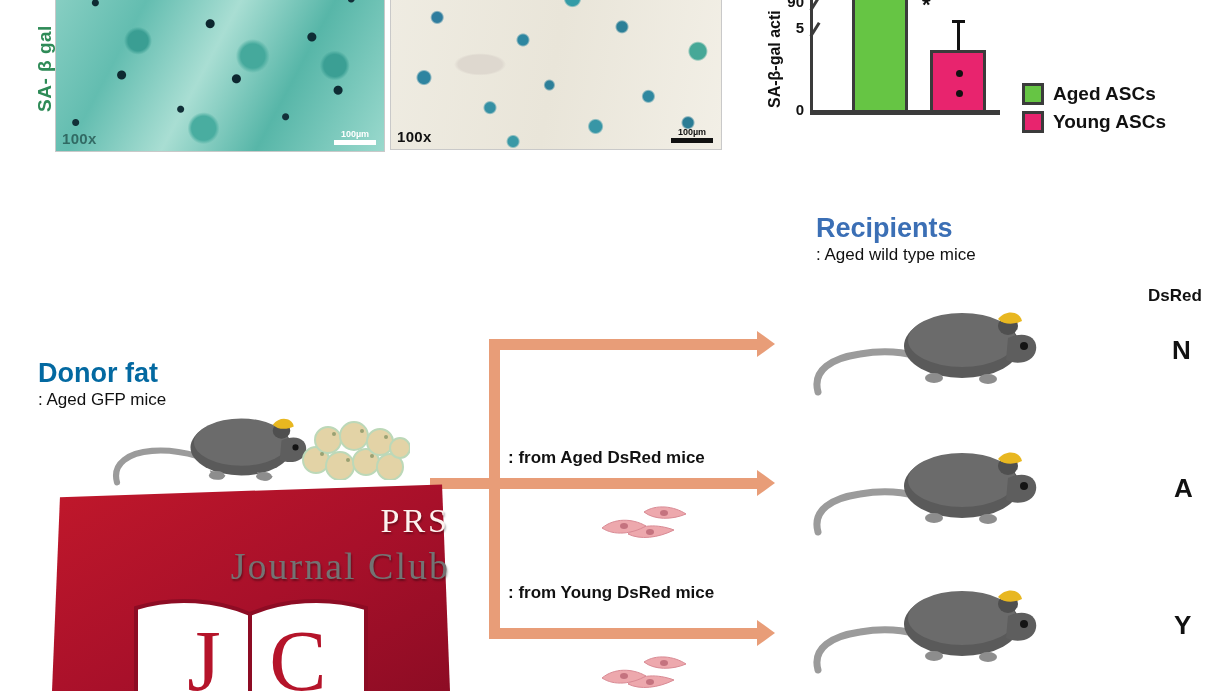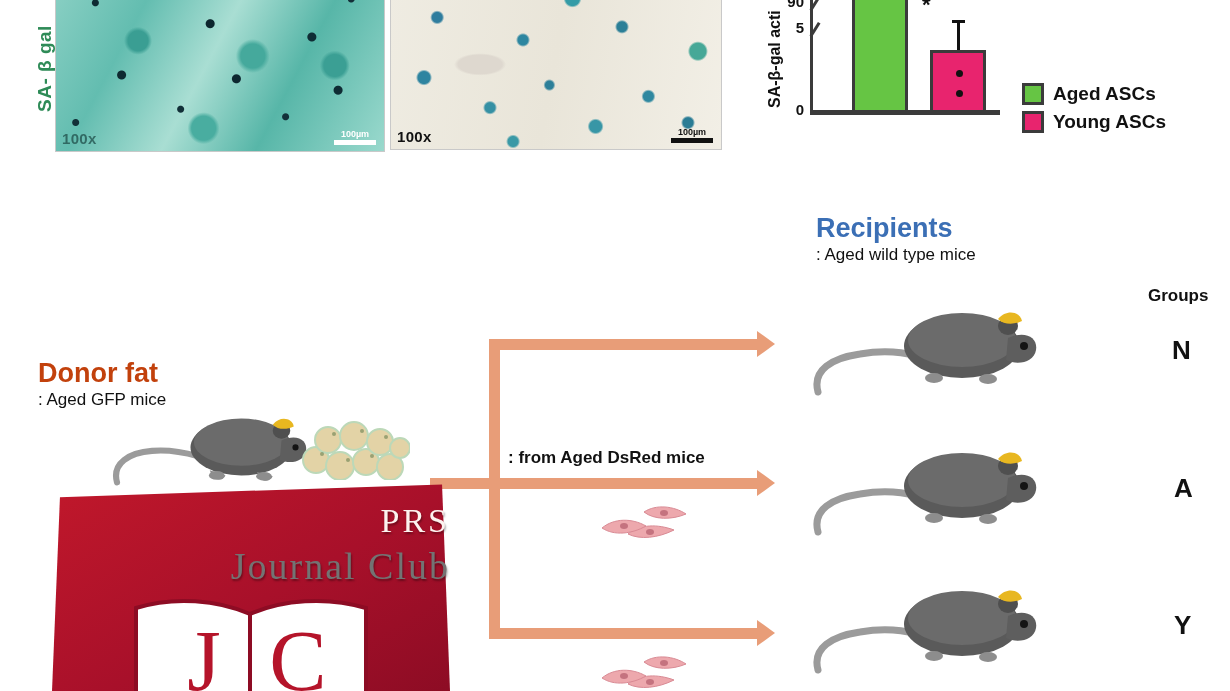--- a/index.html
+++ b/index.html
@@ -118,21 +118,21 @@
   .leg-sw.green { background:#66c544; }
   .leg-sw.pink  { background:#e8246e; }
   .leg-txt { font-size:19px; font-weight:bold; color:#111; white-space:nowrap; }
 
   
   .hdr { position:absolute; }
   .hdr .hdr-title { font-size:27px; font-weight:bold; line-height:1.15; white-space:nowrap; }
   .hdr .hdr-sub   { font-size:17px; font-weight:normal; color:#111; line-height:1.25; white-space:nowrap; }
   .t-red  { color:#e03b35; }
   .t-blue { color:#3b6fb5; }
-  .t-green{ color:#c2410c; }
+  .t-green{ color:#0369a1; }
 
   .branch-label {
     position:absolute; font-size:17px; font-weight:bold; color:#111; white-space:nowrap;
   }
   .arrow-shaft { position:absolute; background:#e89d78; }
   .arrow-head {
     position:absolute; width:0; height:0;
     border-top:13px solid transparent;
     border-bottom:13px solid transparent;
     border-left:18px solid #e89d78;
@@ -259,20 +259,21 @@
   <div class="arrow-shaft" style="left:489px; top:339px; width:268px; height:11px;"></div>
   <div class="arrow-head" style="left:757px; top:331px;"></div>
 
   <div class="arrow-shaft" style="left:489px; top:478px; width:268px; height:11px;"></div>
   <div class="arrow-head" style="left:757px; top:470px;"></div>
 
   <div class="arrow-shaft" style="left:489px; top:628px; width:268px; height:11px;"></div>
   <div class="arrow-head" style="left:757px; top:620px;"></div>
 
   <div class="branch-label" style="left:508px; top:448px;">: from Aged DsRed mice</div>
+  <div class="branch-label" style="left:508px; top:583px;">: from Young DsRed mice</div>
 
   <div class="cells" style="left:600px; top:500px;">
     <svg viewBox="0 0 100 44">
       <g fill="#eda8ad" stroke="#d98a94" stroke-width="1">
         <path d="M28 34 C40 24, 58 24, 74 30 C58 38, 40 40, 28 34 Z"></path>
         <path d="M44 12 C56 4, 74 6, 86 14 C72 20, 54 20, 44 12 Z"></path>
         <path d="M2 28 C14 18, 32 18, 46 26 C32 34, 14 36, 2 28 Z"></path>
       </g>
       <g fill="#c4737f">
         <ellipse cx="50" cy="32" rx="4" ry="3"></ellipse>
@@ -371,21 +372,21 @@
       <ellipse cx="152" cy="48" rx="54" ry="27" fill="#6b6b6b"></ellipse>
       <path d="M198 46 C216 38, 228 46, 226 58 C224 70, 208 74, 196 68 Z" fill="#5e5e5e"></path>
       <circle cx="214" cy="54" r="4" fill="#141414"></circle>
       <ellipse cx="198" cy="34" rx="10" ry="9" fill="#4f4f4f"></ellipse>
       <path d="M188 27 C196 17, 210 19, 212 29 C204 33, 194 33, 188 27 Z" fill="#e8b720"></path>
       <ellipse cx="124" cy="86" rx="9" ry="5" fill="#8d8d8d"></ellipse>
       <ellipse cx="178" cy="87" rx="9" ry="5" fill="#8d8d8d"></ellipse>
     </svg>
   </div>
 
-  <div class="group-hdr" style="left:1148px; top:286px;">Groups</div>
+  <div class="group-hdr" style="left:1148px; top:286px;">DsRed</div>
   <div class="group-letter" style="left:1172px; top:335px;">N</div>
   <div class="group-letter" style="left:1174px; top:473px;">A</div>
   <div class="group-letter" style="left:1174px; top:610px;">Y</div>
 
   <div id="prs-badge">
     <div id="prs-shape"></div>
     <div id="prs-text">
       <div id="prs-line1">PRS</div>
       <div id="prs-line2">Journal Club</div>
     </div>

